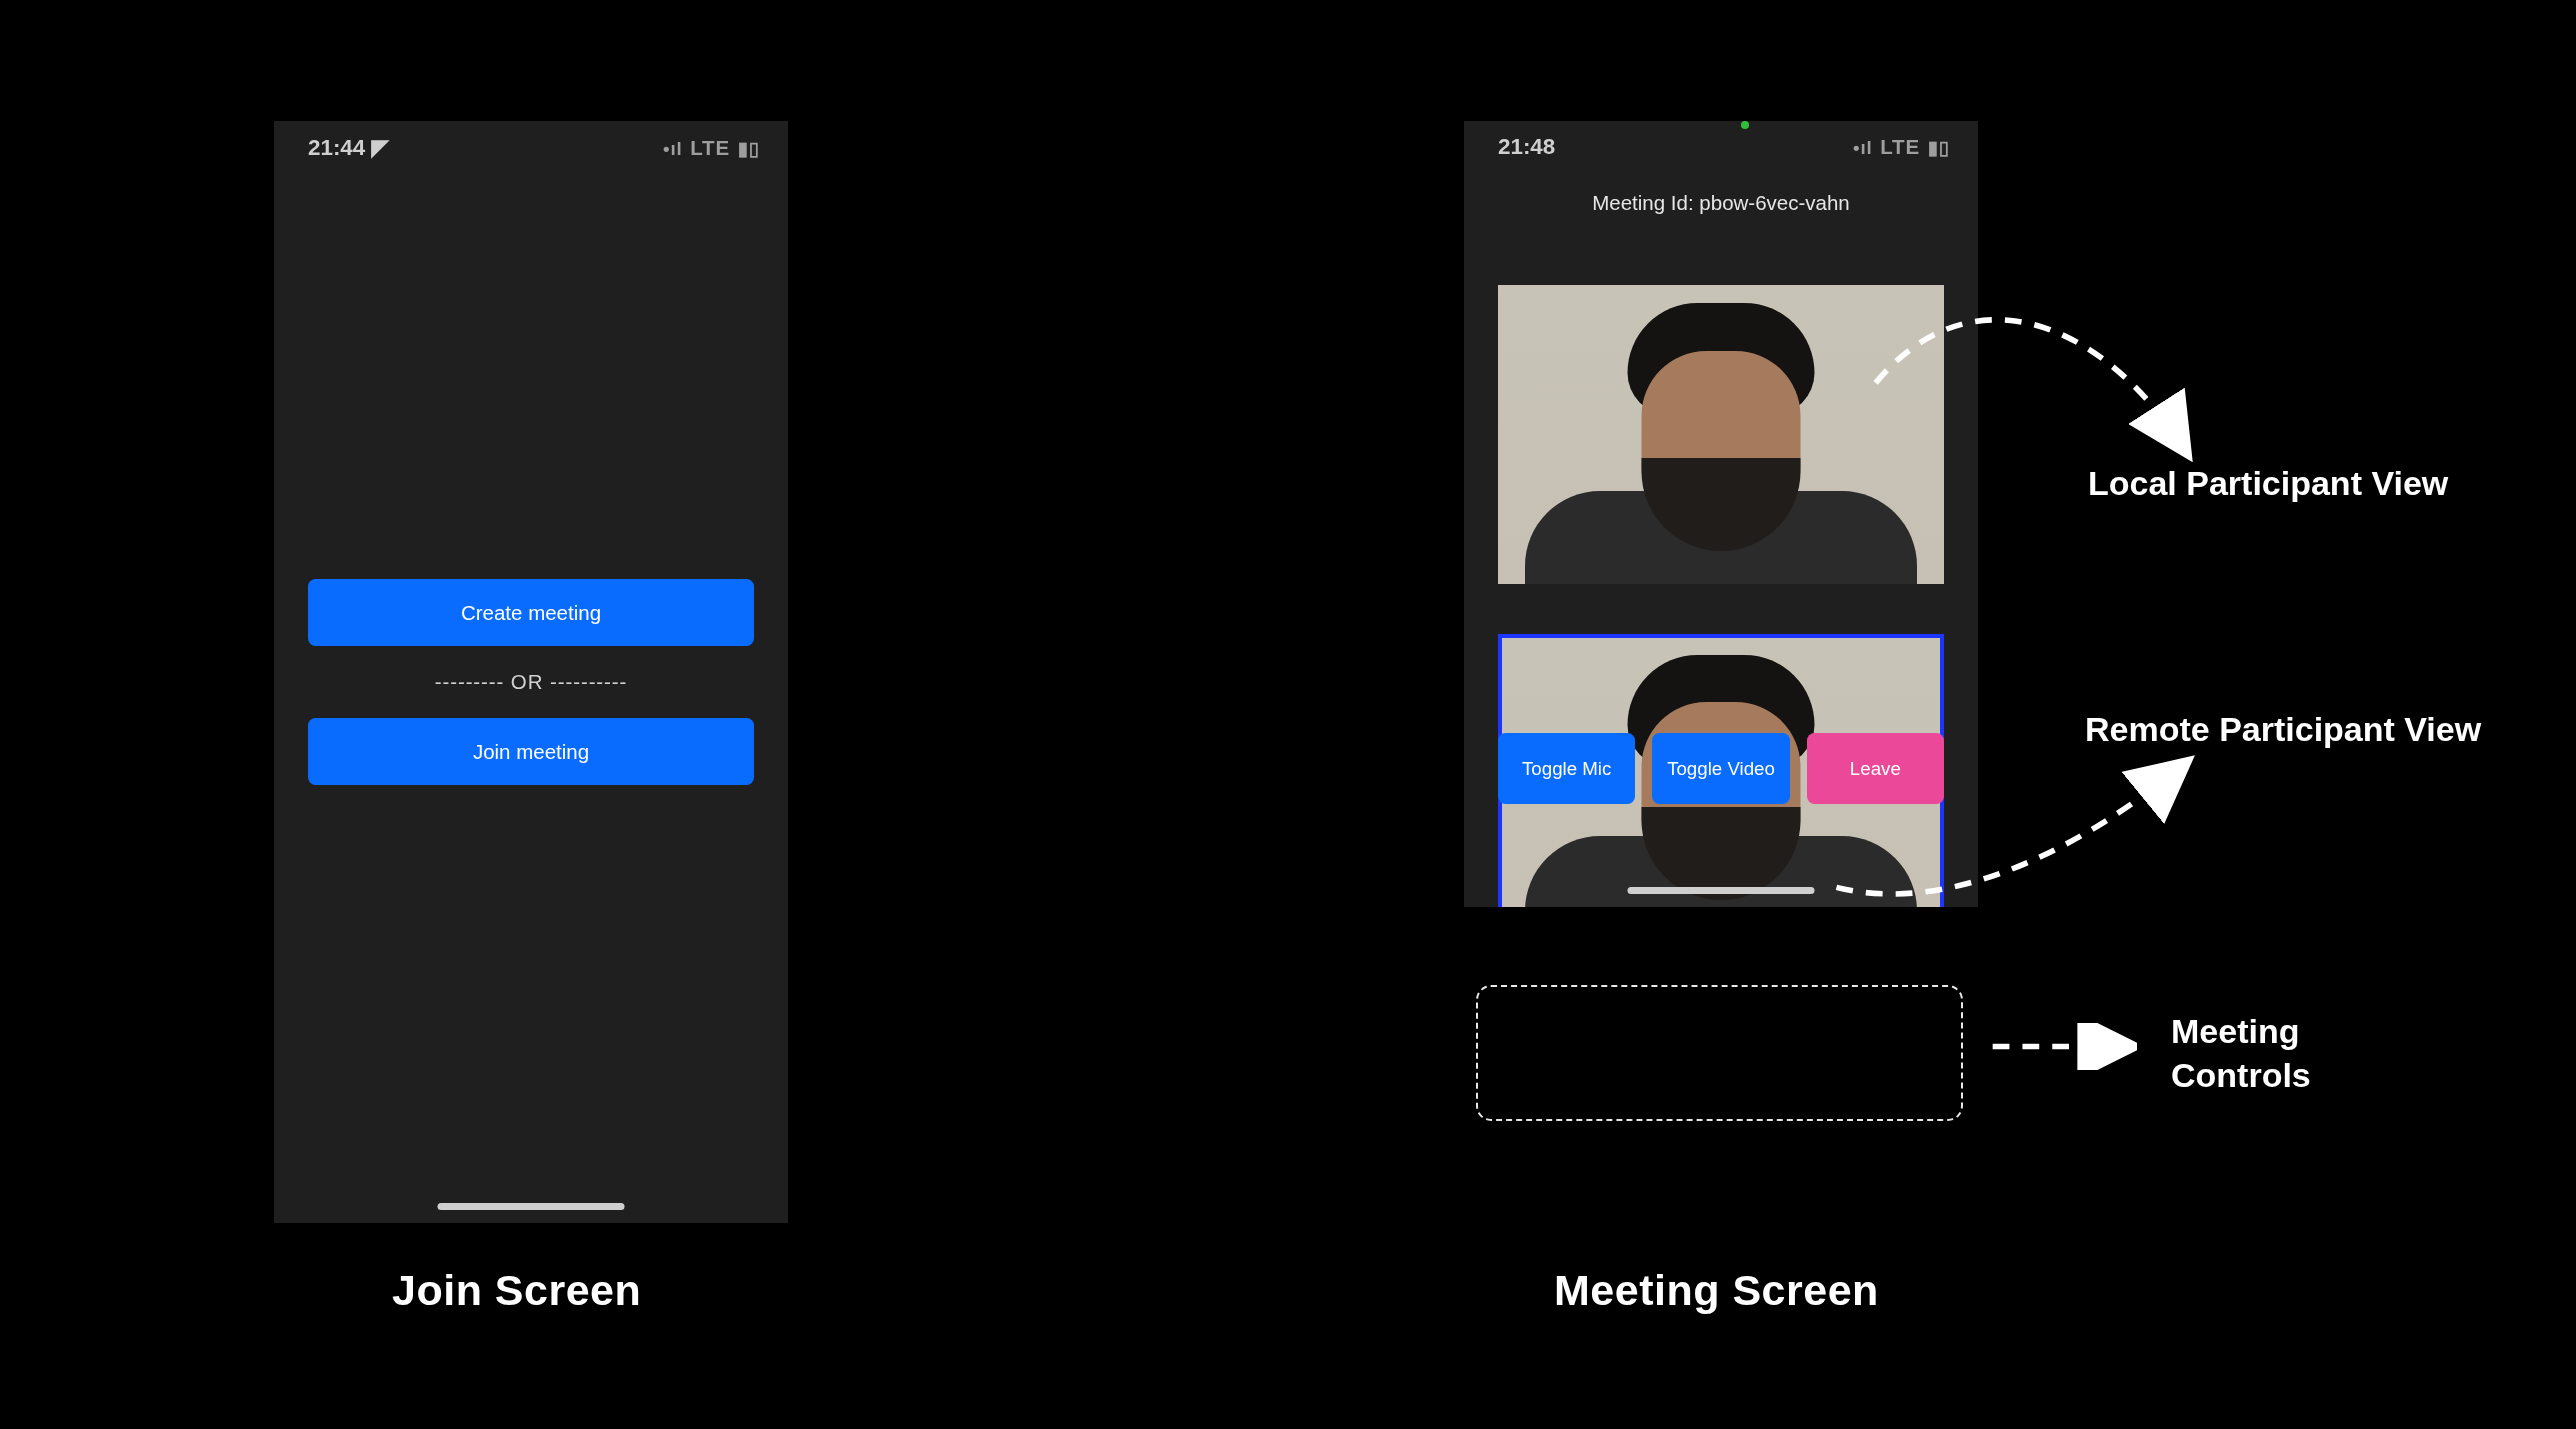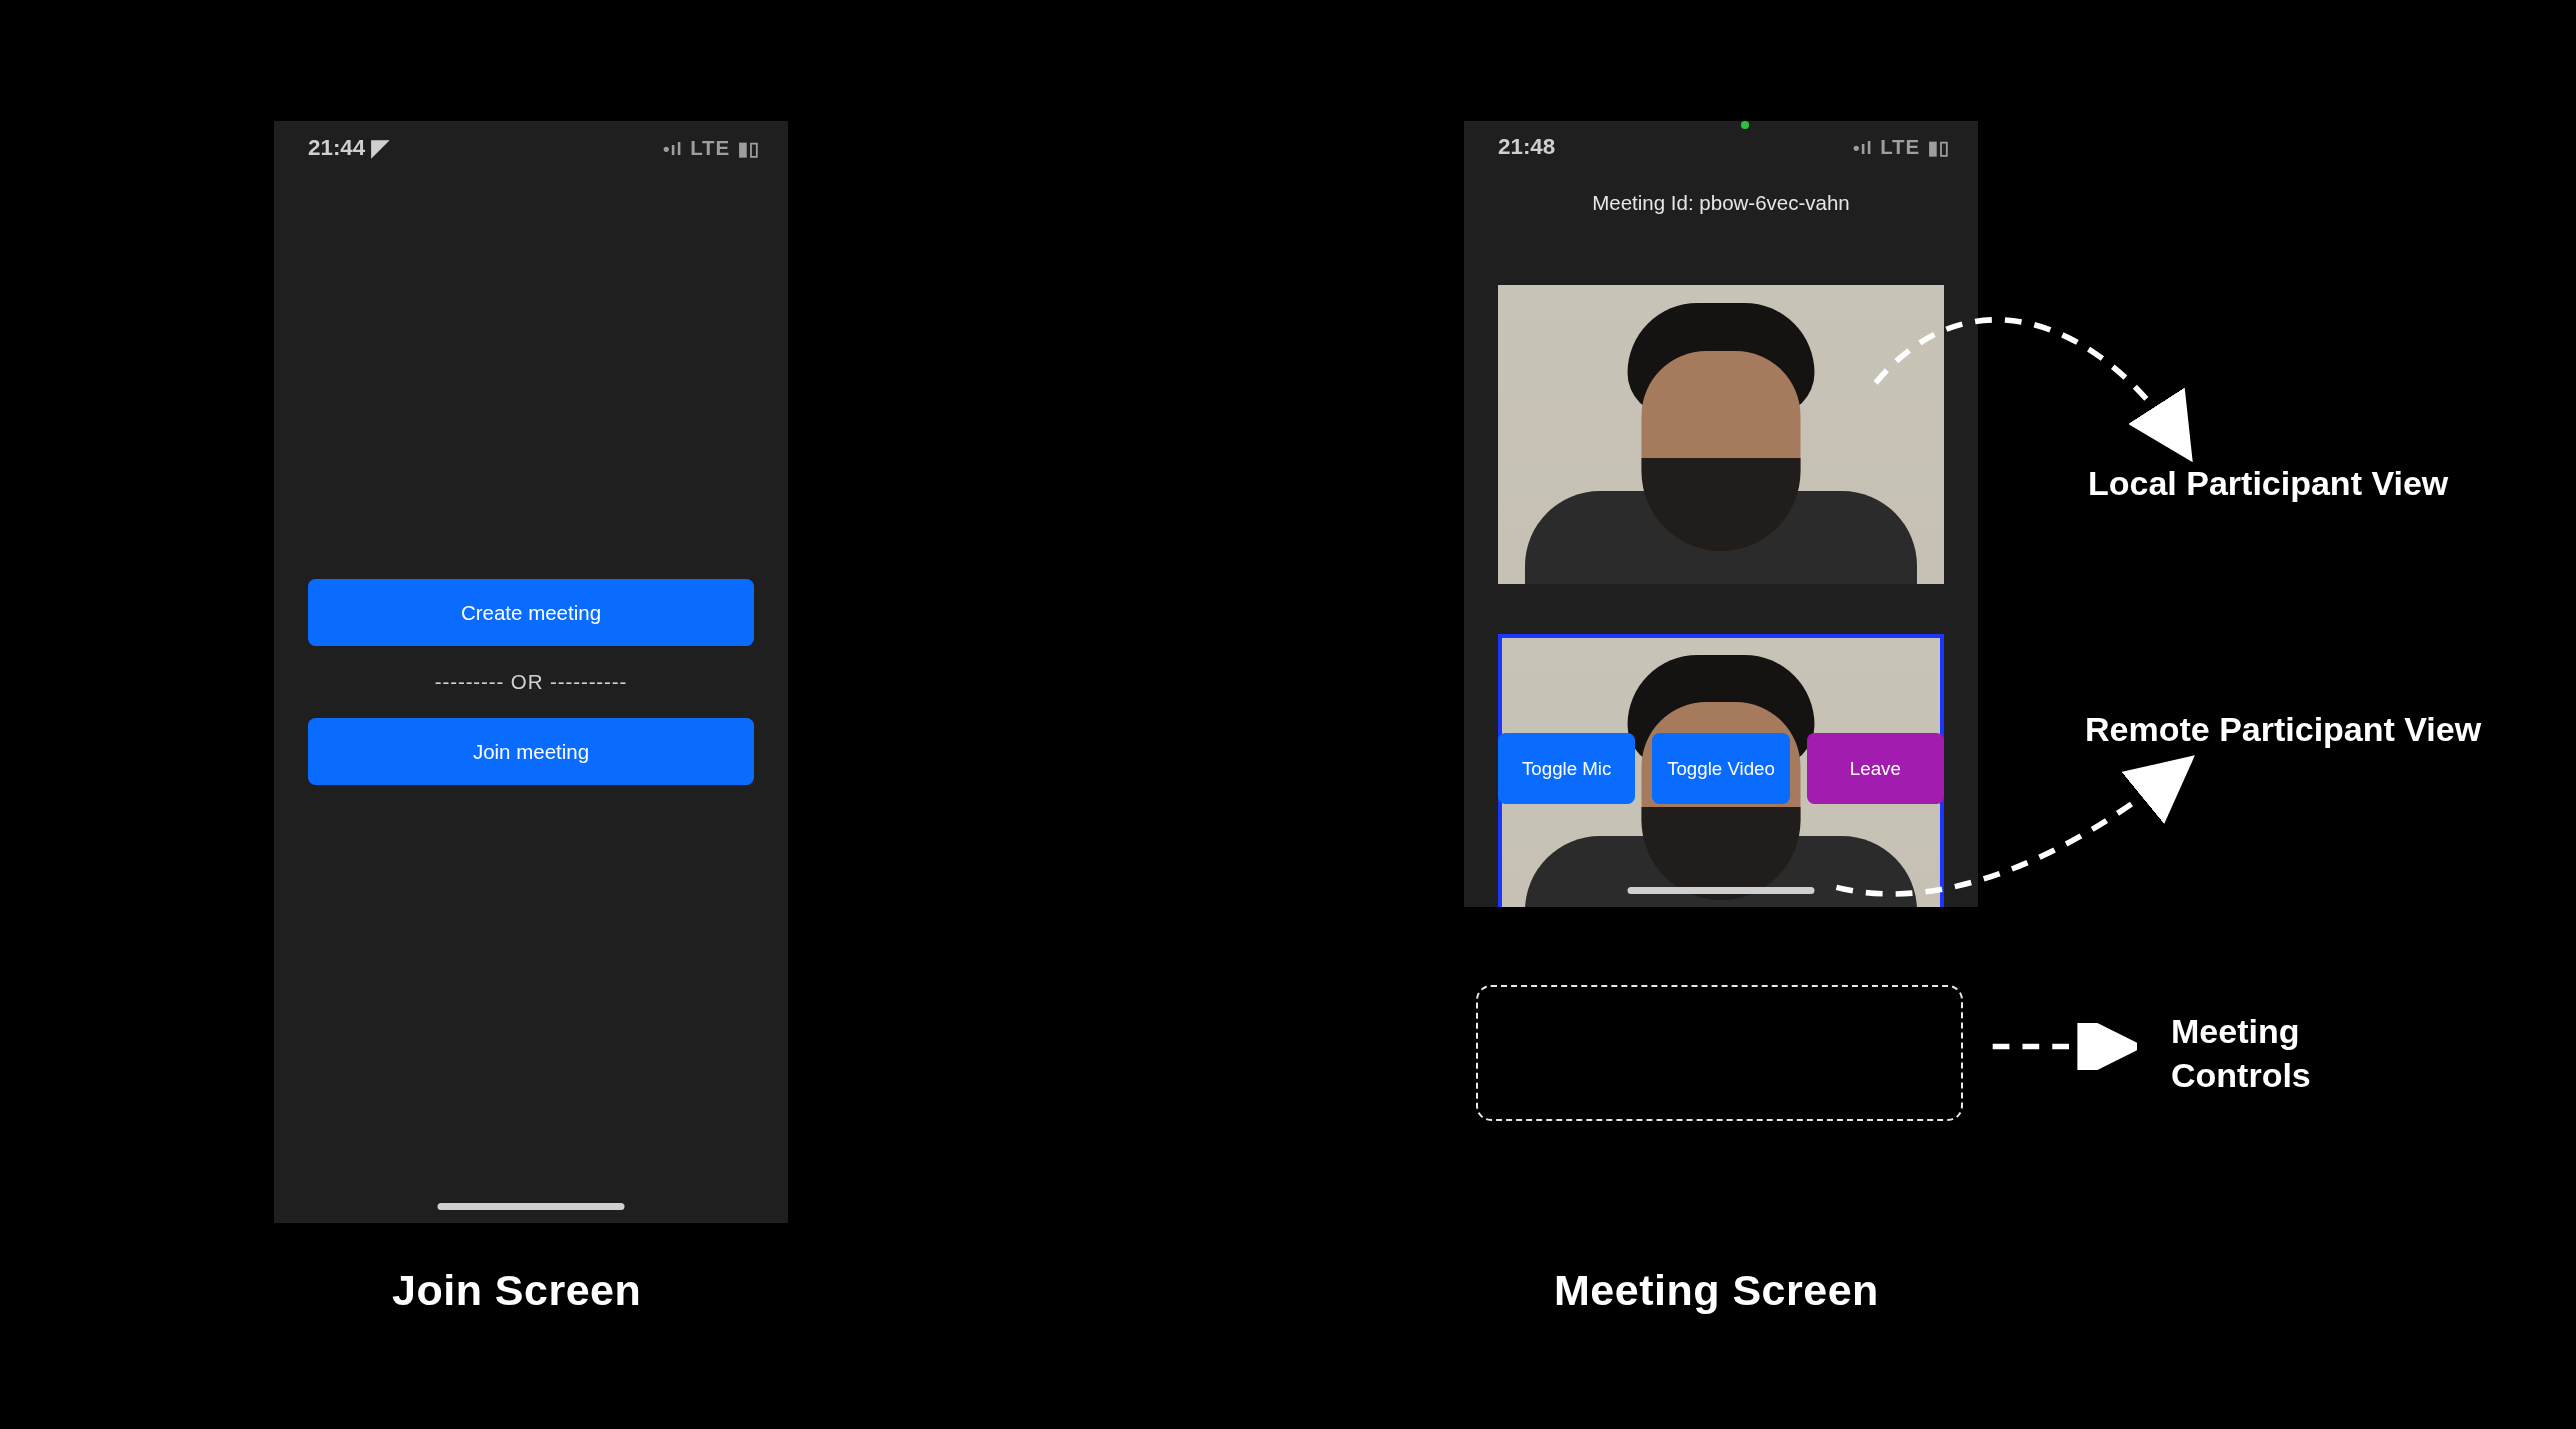--- a/index.html
+++ b/index.html
@@ -58,21 +58,21 @@
     #remote-video { top: 513px; height: 299px; border: 4.7px solid #1d36ff; }
     .person { position: relative; width: 100%; height: 100%; background: linear-gradient(#c8c3b7, #c6c0b5); }
     .hair  { position:absolute; left:50%; transform:translateX(-50%); top:6%; width:187px; height:112px; background:#151312; border-radius:93px 93px 56px 56px; }
     .face  { position:absolute; left:50%; transform:translateX(-50%); top:22%; width:159px; height:196px; background:#a57a5d; border-radius:84px 84px 103px 103px; }
     .beard { position:absolute; left:50%; transform:translateX(-50%); top:58%; width:159px; height:93px; background:#211d1a; border-radius:0 0 103px 103px; }
     .neck  { position:absolute; left:50%; transform:translateX(-50%); bottom:0; width:392px; height:93px; background:#2b2b2b; border-radius:75px 75px 0 0; }
     .neck-skin { position:absolute; left:50%; transform:translateX(-50%); bottom:80px; width:65px; height:47px; background:#9c7258; border-radius:9.3px 9.3px 18.7px 18.7px; }
     .controls-row { position:absolute; left:34px; right:34px; bottom:103px; display:flex; gap:17px; }
     .ctrl { flex:1; height:71px; border-radius:7.5px; display:flex; align-items:center; justify-content:center; font-size:18.7px; color:#fff;text-align:center; }
     .ctrl-blue { background:#0a6cff; }
-    .ctrl-red  { background:#a21caf; }
+    .ctrl-red  { background:#ec4899; }
     .dashed-box { position:absolute; border:2.8px dashed #e8e8e8; border-radius:15px; }
     #ctrl-dash { left:1476px; top:985px; width:487px; height:136px; }
     
     .caption { position:absolute; color:#fff; font-weight:800; font-size:43px; letter-spacing:0.5px; }
     #cap-join { left:392px; top:1266px; }
     #cap-meet { left:1554px; top:1266px; }
     
     .ann-label { position:absolute; color:#fff; font-size:34px; font-weight:600; }
     #ann1-lbl { left:2088px; top:464px; }
     #ann2-lbl { left:2085px; top:710px; }

